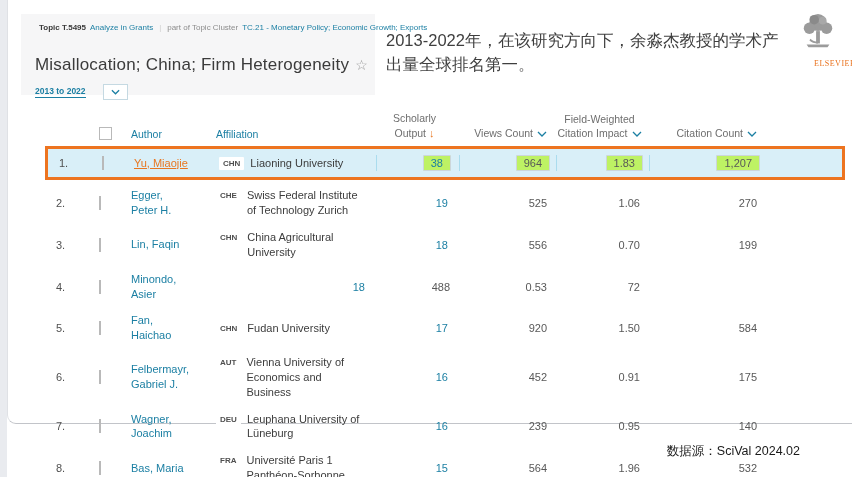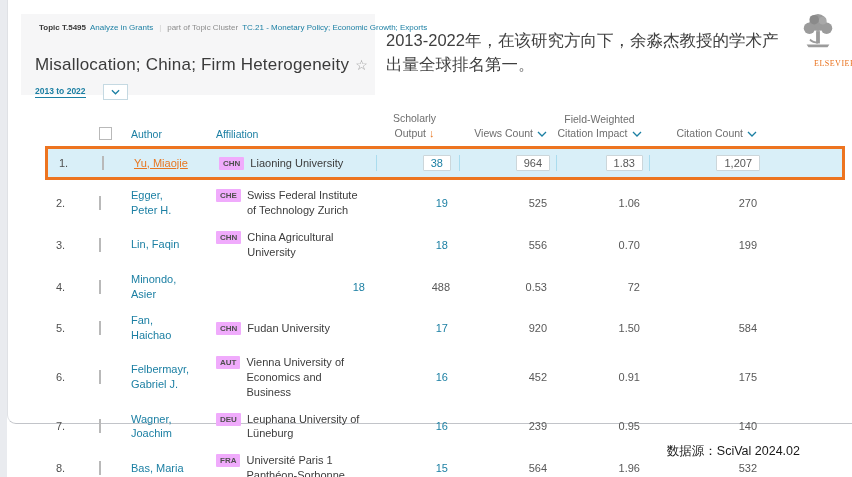--- a/index.html
+++ b/index.html
@@ -37,33 +37,33 @@
   .chev { display:inline-block; margin-left:4px; }
   .sort-arrow { color:#e87722; font-weight:bold; margin-left:3px; font-size:11px; }
 
   .trow { padding:5px 0; margin-bottom:2px; font-size:11px; color:#3c3c3c; }
   .rank { padding-left:7px; color:#4f4f4f; }
   .drag { width:8px; height:12px; background-image:radial-gradient(circle,#c9c9c9 1px,rgba(0,0,0,0) 1.2px);
           background-size:4px 4px; cursor:grab; }
   .cbox { width:13px; height:13px; background:#fff; border:1px solid #b9b9b9; cursor:pointer; }
   .author { color:#1b7fa3; cursor:pointer; line-height:1.35; padding-right:24px; }
   .affil { display:flex; align-items:flex-start; gap:6px; padding-right:10px; }
-  .badge { flex:0 0 auto; background:#f0abfc; color:#4f4f4f; font-size:8px; font-weight:bold; padding:2px 4px; border-radius:1px; margin-top:1px; }
+  .badge { flex:0 0 auto; background:#ffffff; color:#4f4f4f; font-size:8px; font-weight:bold; padding:2px 4px; border-radius:1px; margin-top:1px; }
   .affil-name { line-height:1.35; color:#3c3c3c; }
   .metric { text-align:right; padding-right:6px; color:#585858; align-self:center; }
   .metric.scholarly { padding-right:8px; }
   .metric.scholarly .val { color:#1b7fa3; cursor:pointer; }
 
   
   .trow.highlight { background:#d9eff8; border:3px solid #ed7420; margin-left:-4px; margin-right:-6px;
                     padding:6px 6px 6px 4px; margin-bottom:3px; }
   .trow.highlight .author { color:#e87722; text-decoration:underline; }
   .trow.highlight .metric { align-self:stretch; display:flex; align-items:center; justify-content:flex-end; }
   .trow.highlight .metric { border-left:1px solid #aadcee; }
-  .trow.highlight .val { background:#ffffff; border:1px solid #ccd6da; padding:1px 7px; border-radius:1px; }
+  .trow.highlight .val { background:#bef264; border:1px solid #ccd6da; padding:1px 7px; border-radius:1px; }
 
   
   .footer-src { position:absolute; right:52px; top:443px; font-size:12.5px; font-weight:normal; color:#1a1a1a; }
 </style>
 </head>
 <body>
 
 <div class="left-strip"></div>
 <div class="slide">
 

